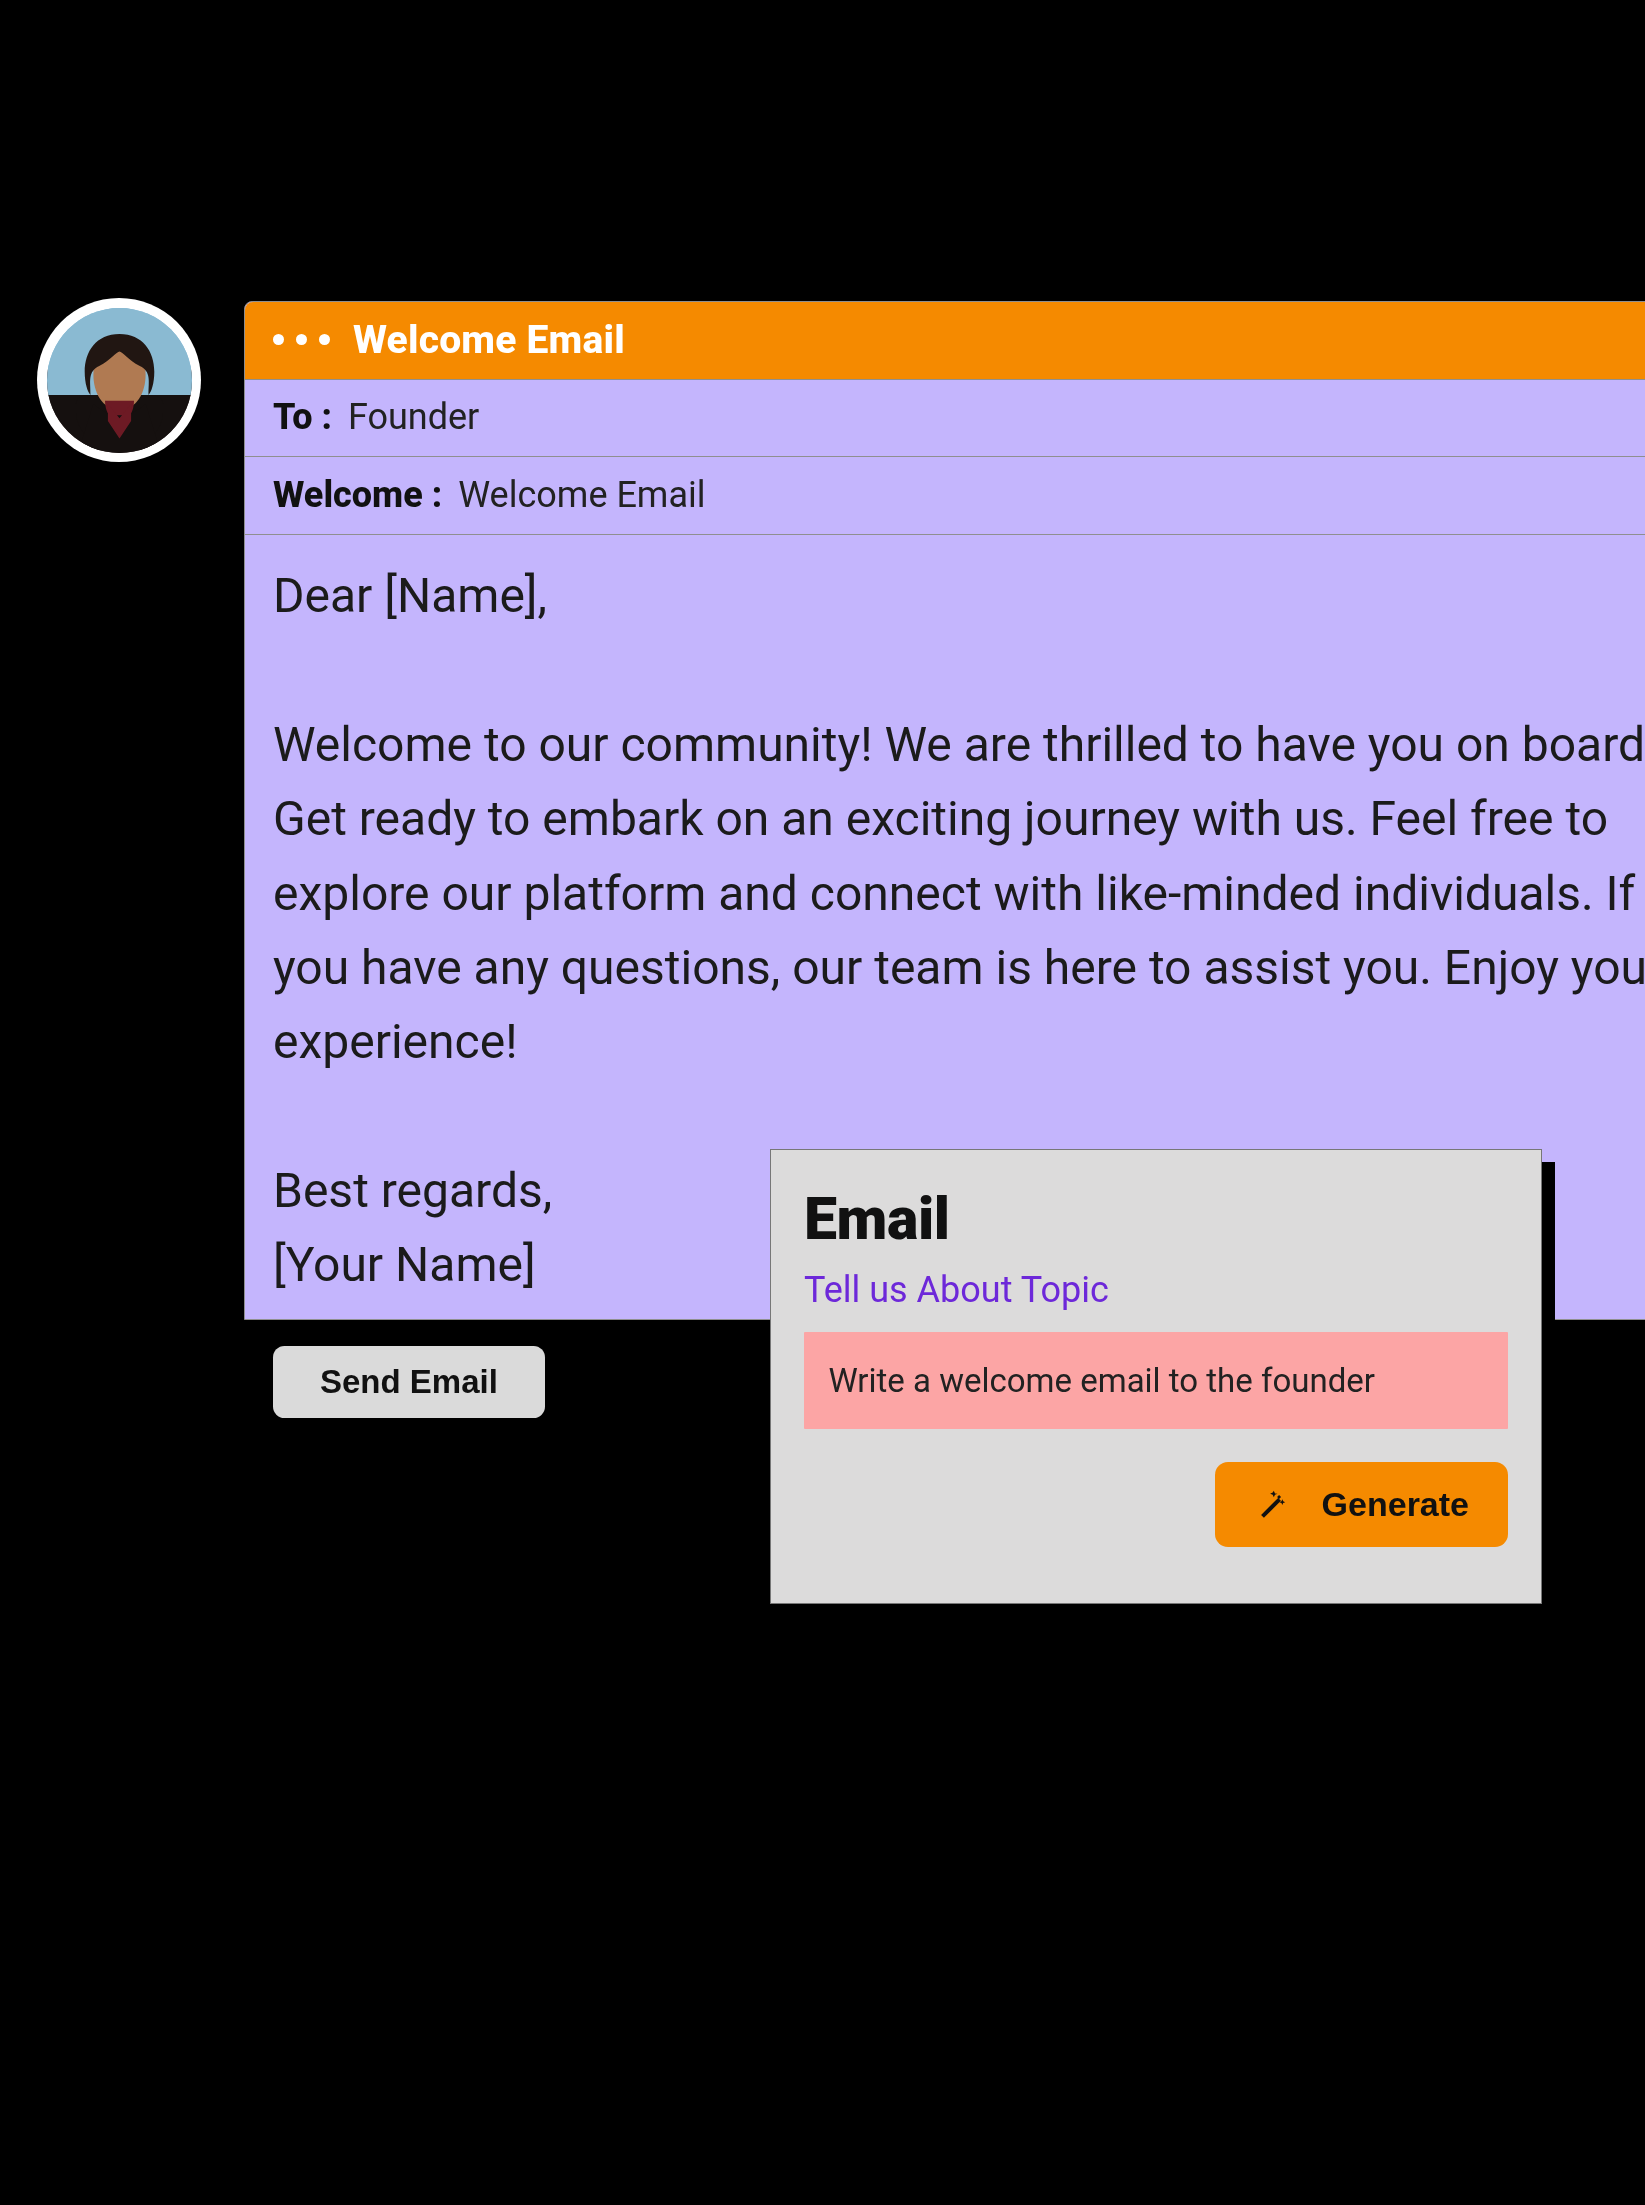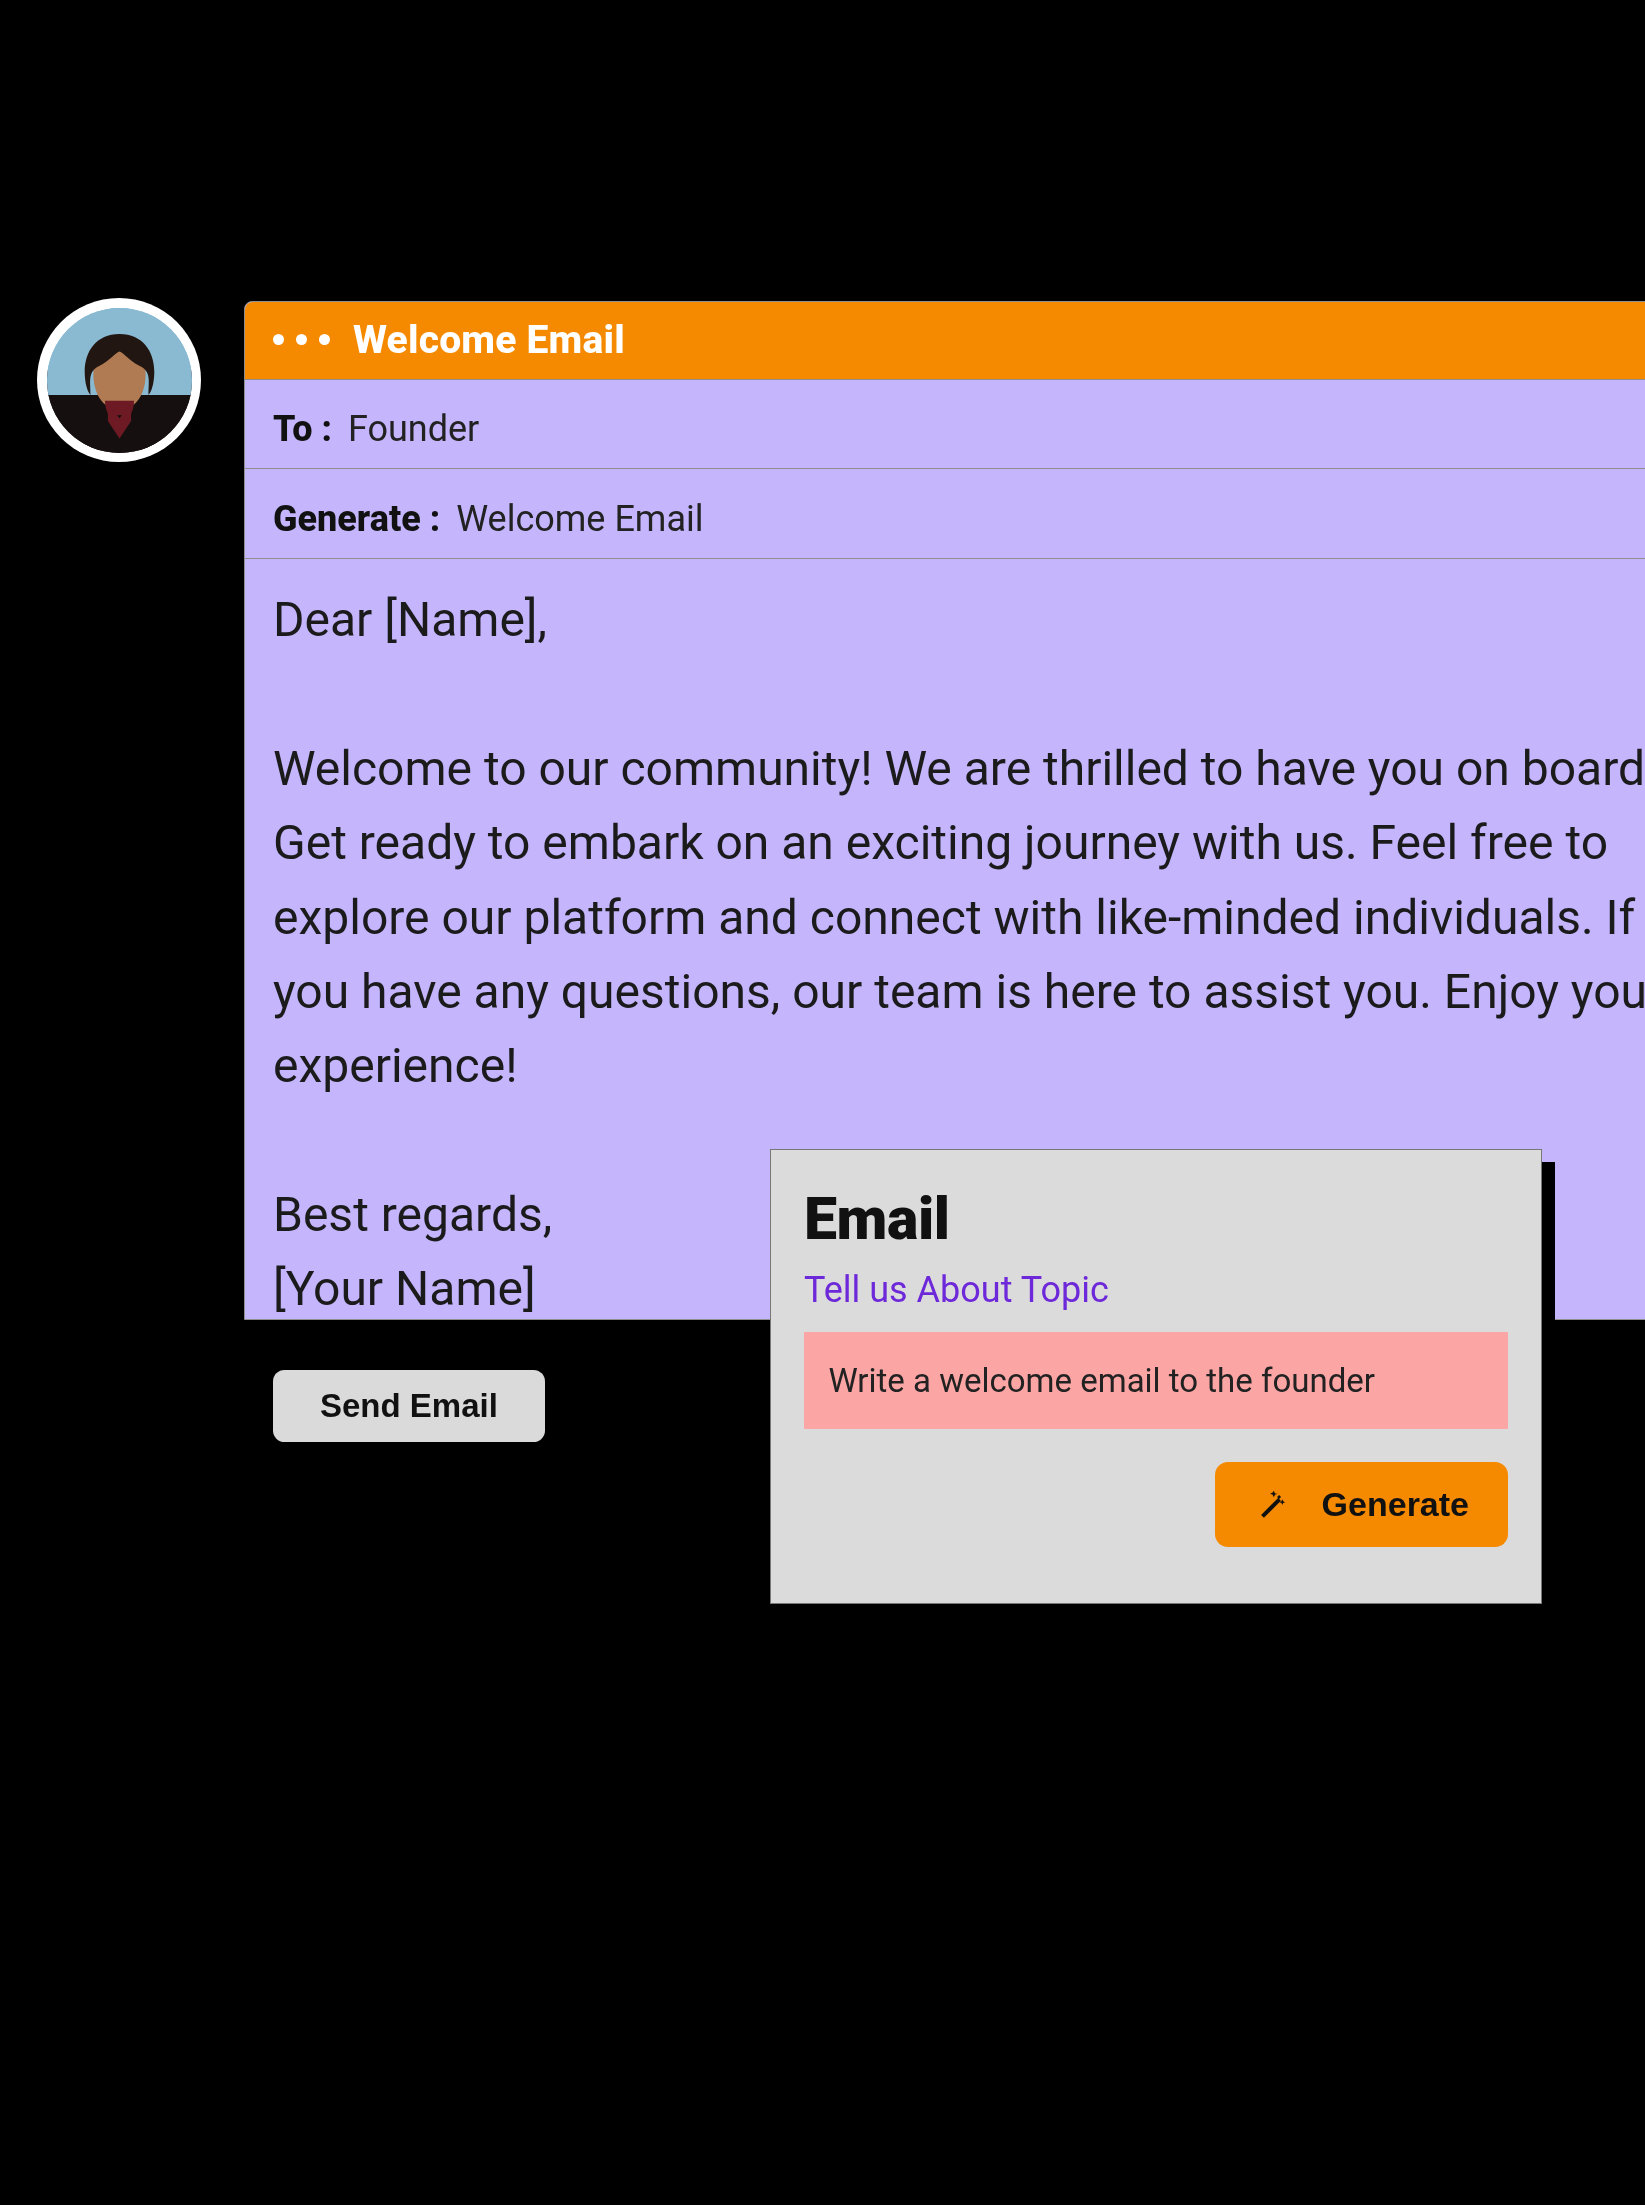--- a/index.html
+++ b/index.html
@@ -68,21 +68,21 @@
   .field-row {
     display: flex;
     align-items: baseline;
     gap: 16px;
     padding: 16.3px 28px 18px;
     border-bottom: 0.8px solid #8f8f8f;
     font-size: 36px;
     color: #111;
   }
   .field-label { font-weight: 800; }
-  .field-value { font-weight: 400; color: #222; margin-top: 12px; }
+  .field-value { font-weight: 400; color: #222; }
 
   .email-body {
     padding: 24.4px 63px 24.4px 28px;
     font-size: 48px;
     line-height: 1.55;
     color: #1b1b1b;
     white-space: pre-line;
   }
 
   .send-btn {
@@ -182,21 +182,21 @@
     </div>
     <div class="email-title">Welcome Email</div>
   </div>
 
   <div class="field-row">
     <span class="field-label">To :</span>
     <span class="field-value">Founder</span>
   </div>
 
   <div class="field-row">
-    <span class="field-label">Generate :</span>
+    <span class="field-label">Welcome :</span>
     <span class="field-value">Welcome Email</span>
   </div>
 
   <div class="email-body">Dear [Name],
 
 Welcome to our community! We are thrilled to have you on board. Get ready to embark on an exciting journey with us. Feel free to explore our platform and connect with like-minded individuals. If you have any questions, our team is here to assist you. Enjoy your experience!
 
 Best regards,
 [Your Name]</div>
 

